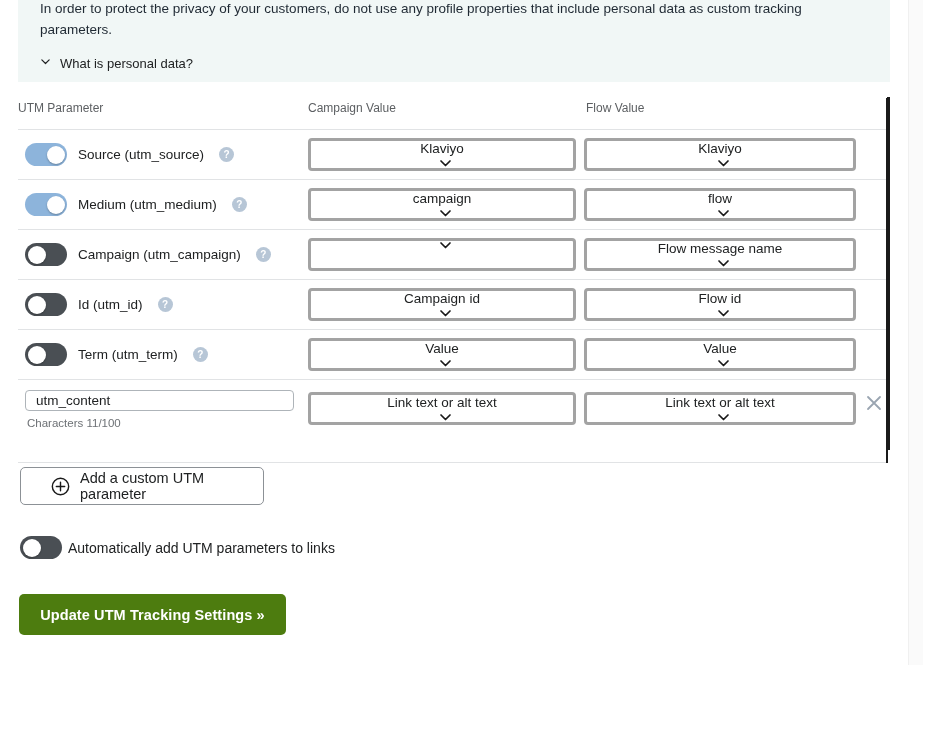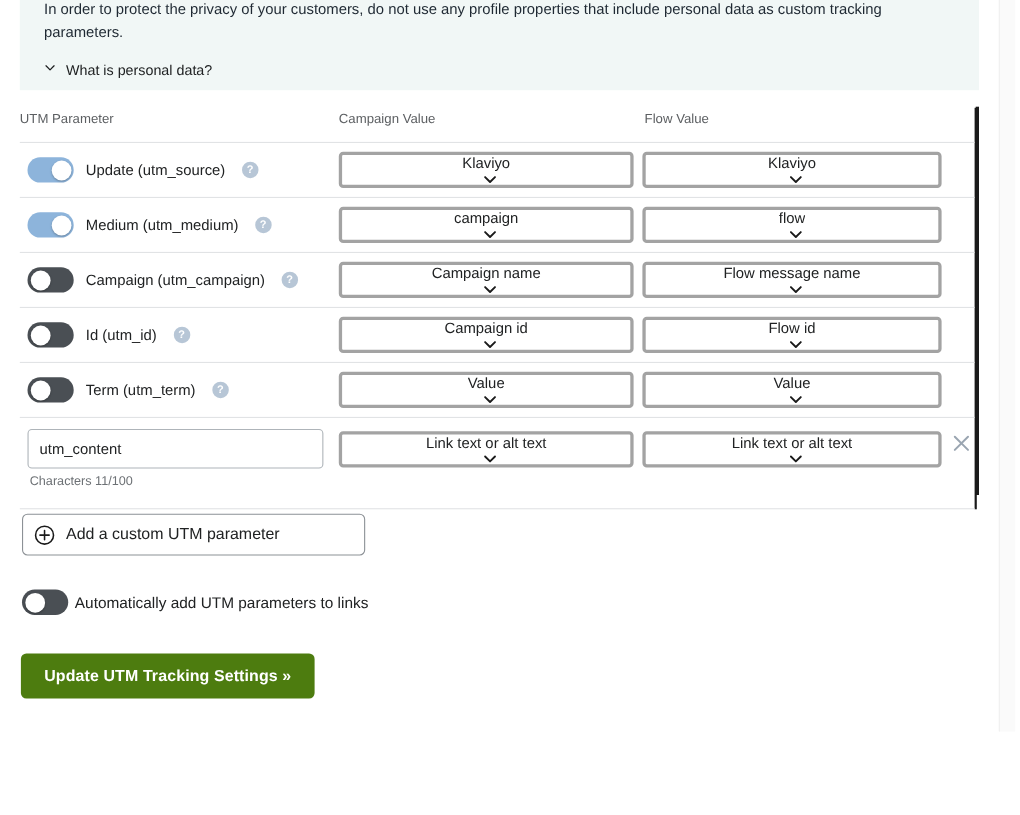--- a/index.html
+++ b/index.html
@@ -167,21 +167,21 @@
   .col-camp .select-wrap { width: 268px; margin-left: 5px; }
   .col-flow .select-wrap { width: 272px; margin-left: 3px; }
 
   
   .text-cell {
     padding-left: 7px;
     box-sizing: border-box;
   }
   .text-input {
     width: 269px;
-    height: 36px;
+    height: 21px;
     border: 1px solid #aeb4b9;
     border-radius: 4px;
     font-size: 13.5px;
     font-family: "Liberation Sans", sans-serif;
     color: #202223;
     padding: 0 10px;
     box-sizing: border-box;
     outline: none;
     background: #fff;
     display: block;
@@ -202,29 +202,29 @@
     cursor: pointer;
     display: block;
     margin-left: 4px;
   }
 
   
   #add-custom-param {
     position: absolute;
     left: 20px;
     top: 467px;
-    width: 312px;
+    width: 244px;
     height: 38px;
     border: 1px solid #8c9196;
     border-radius: 5px;
     background: #ffffff;
     display: flex;
     align-items: center;
     gap: 10px;
-    padding-left: 10px;
+    padding-left: 30px;
     box-sizing: border-box;
     cursor: pointer;
     font-family: "Liberation Sans", sans-serif;
   }
   #add-custom-param .plus-ico { width: 19px; height: 19px; flex: none; }
   #add-custom-param .lbl { font-size: 14.5px; color: #202223; font-weight: 500; }
 
   
   #auto-add-row {
     position: absolute;
@@ -308,21 +308,21 @@
         <div class="hcell">Flow Value</div>
       </div>
     <div class="col-del"></div>
   </div>
 
   <div class="utm-row">
     <div class="col-param param-cell">
       <div class="toggle on">
           <span class="knob"></span>
         </div>
-      <span class="param-label">Update (utm_source)</span>
+      <span class="param-label">Source (utm_source)</span>
       <span class="help-icon">?</span>
     </div>
     <div class="col-camp">
       <div class="select-wrap">
         <div class="select-box">
           <span class="val">Klaviyo</span>
           <svg class="caret" viewBox="0 0 14 10">
               <path d="M2 2.2 L7 7.2 L12 2.2" fill="none" stroke="#1a1a1a" stroke-width="1.9" stroke-linecap="round" stroke-linejoin="round"></path>
             </svg>
         </div>
@@ -376,21 +376,20 @@
     <div class="col-param param-cell">
       <div class="toggle off">
           <span class="knob"></span>
         </div>
       <span class="param-label">Campaign (utm_campaign)</span>
       <span class="help-icon">?</span>
     </div>
     <div class="col-camp">
       <div class="select-wrap">
         <div class="select-box">
-          <span class="val">Campaign name</span>
           <svg class="caret" viewBox="0 0 14 10">
               <path d="M2 2.2 L7 7.2 L12 2.2" fill="none" stroke="#1a1a1a" stroke-width="1.9" stroke-linecap="round" stroke-linejoin="round"></path>
             </svg>
         </div>
       </div>
     </div>
     <div class="col-flow">
       <div class="select-wrap">
         <div class="select-box">
           <span class="val">Flow message name</span>

